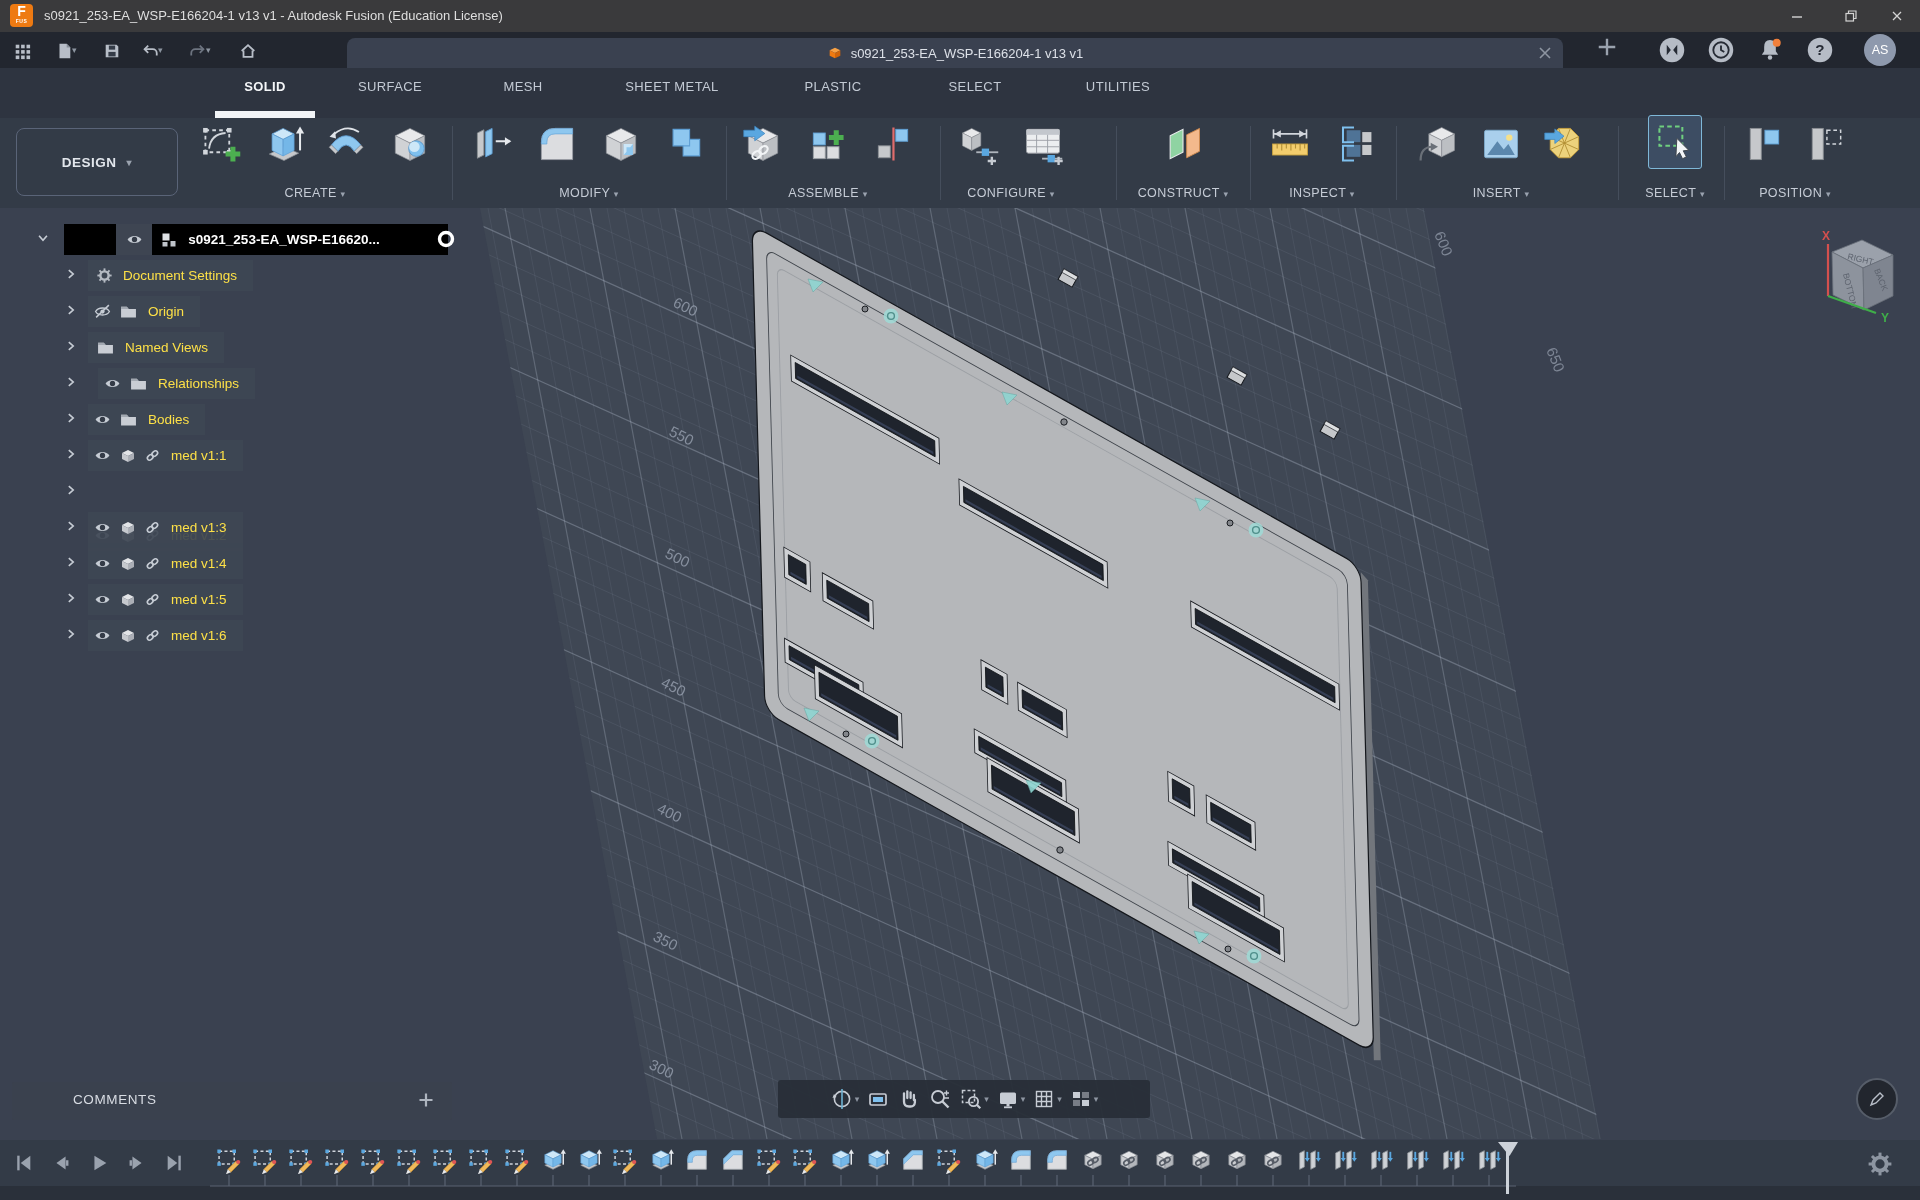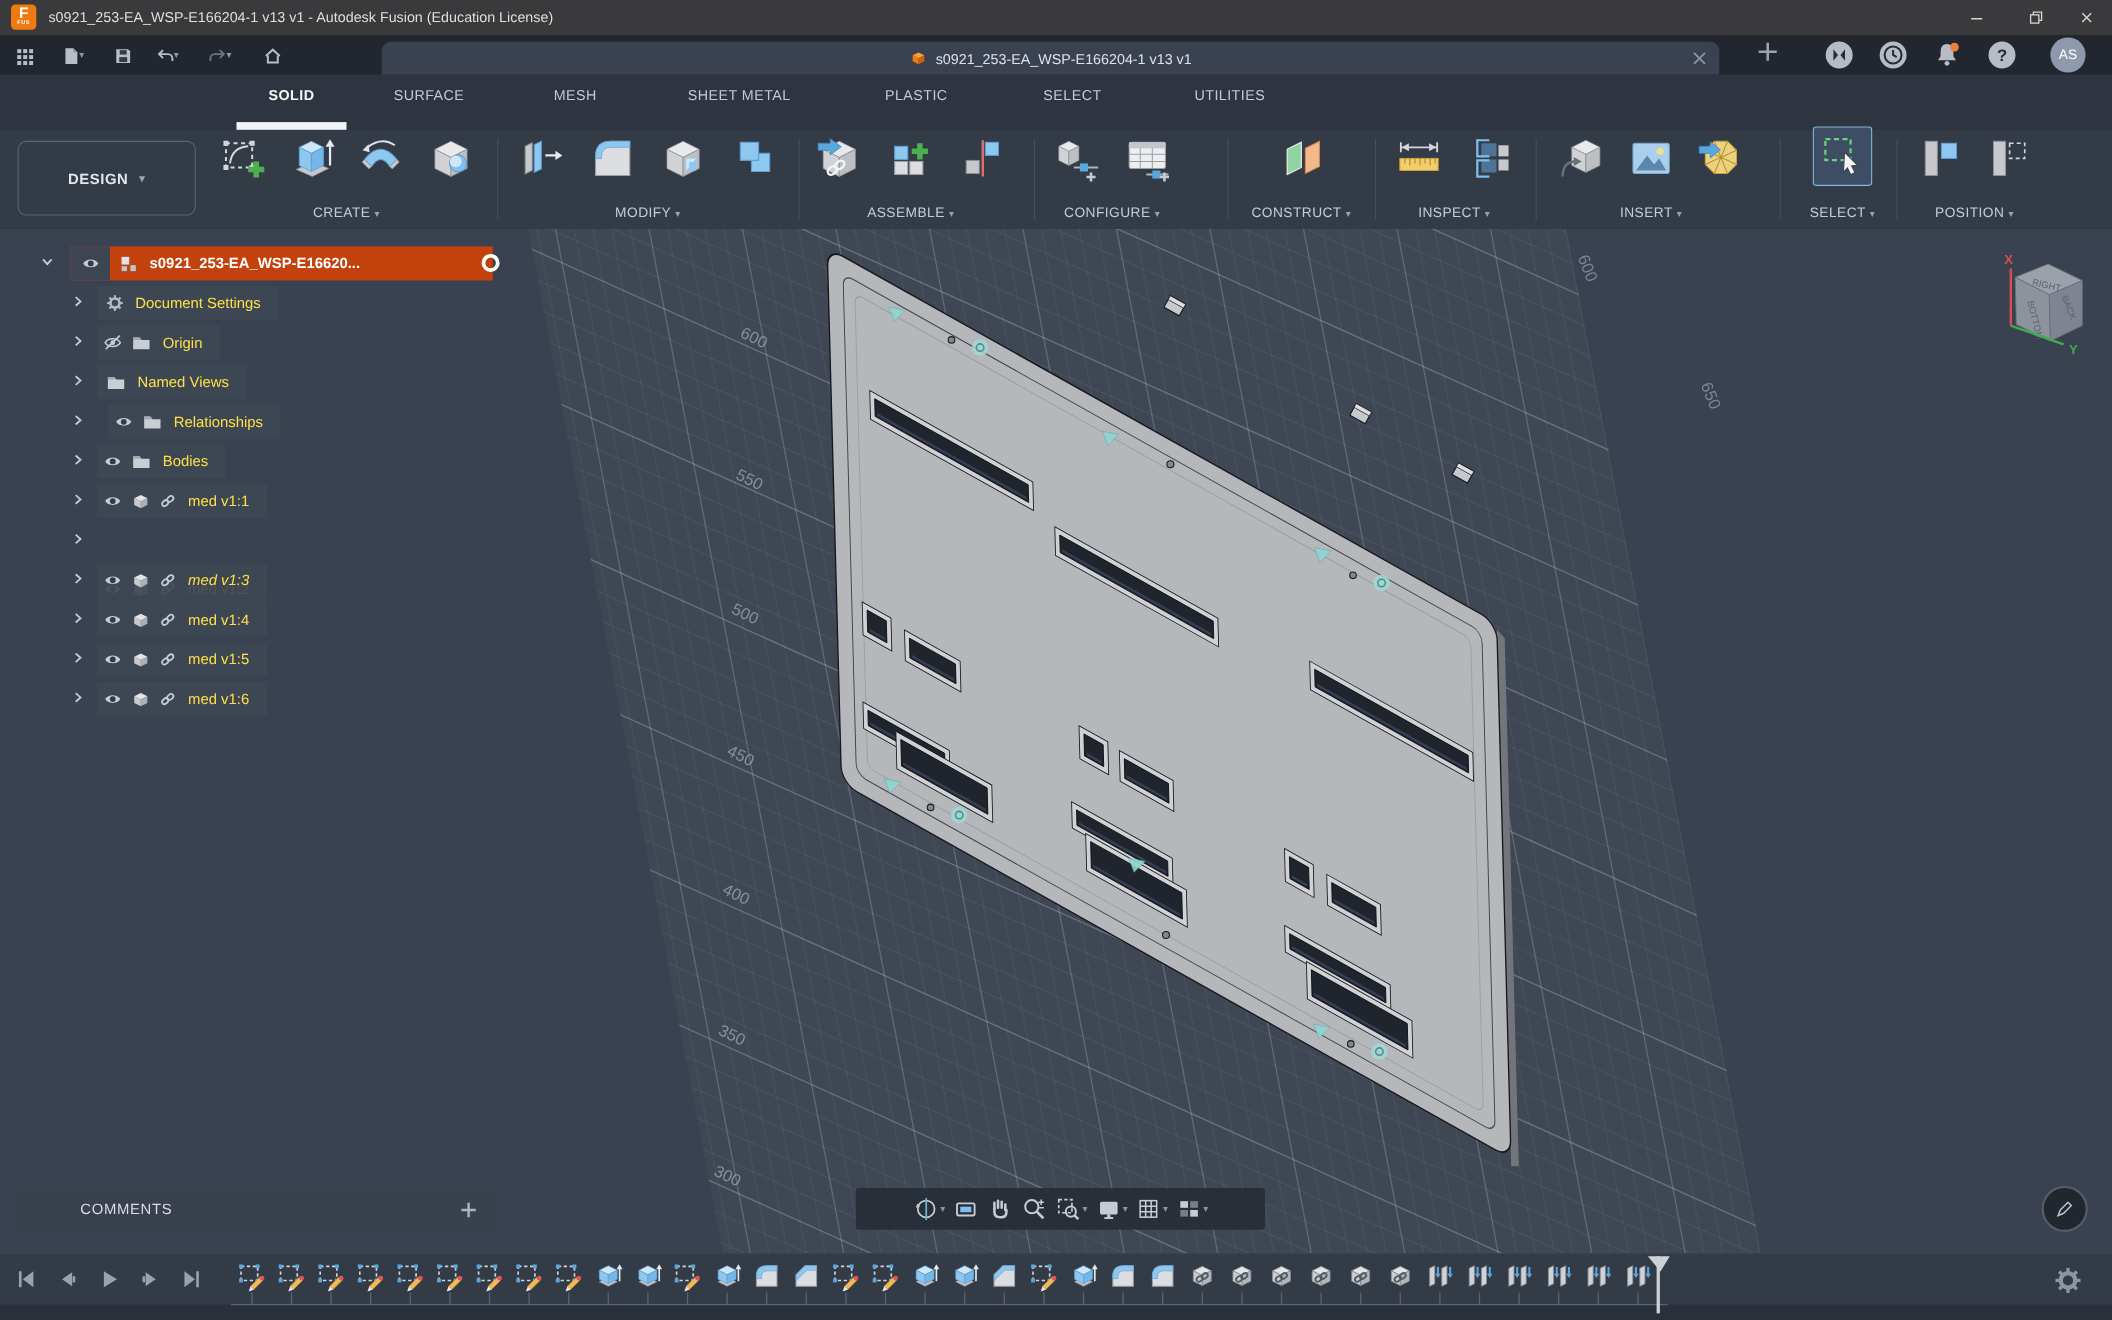--- a/index.html
+++ b/index.html
@@ -48,21 +48,21 @@
   #viewport{position:absolute;left:0;top:208px;width:1920px;height:932px;}
   
   #browser{position:absolute;left:12px;top:222px;width:440px;}
   #browser-head{height:30px;background:#3e4654;border-bottom:1px solid #2b313c;position:relative;}
   #browser-title{position:absolute;left:46px;top:7px;font-size:13px;color:#d6dbe2;letter-spacing:.6px;}
   .brow{position:relative;height:36px;}
   .chip{position:absolute;top:2px;height:31px;background:rgba(62,70,84,.92);display:flex;
     align-items:center;padding:0 16px 0 0;}
   .chip .ic{margin-left:9px;display:flex;align-items:center;}
   .chip .txt{margin-left:11px;font-size:13.5px;color:#fde047;white-space:nowrap;}
-  .chip.selchip{background:#c2410c;}
+  .chip.selchip{background:#000000;justify-content:center;}
   .chip.selchip .txt{color:#fff;font-weight:bold;}
   .eyebox{width:36px;height:31px;background:#3e4552;display:flex;align-items:center;justify-content:center;}
   .chev{position:absolute;top:9px;}
   
   #comments{position:absolute;left:12px;top:1082px;width:440px;height:38px;background:rgba(58,65,78,.94);
     border-radius:2px;}
   #comments .clabel{position:absolute;left:46px;top:10px;font-size:13.5px;color:#d8dce3;letter-spacing:.6px;margin-left:15px;}
   #comments .cplus{position:absolute;right:18px;top:10px;}
   
   #navbar{position:absolute;left:778px;top:1080px;width:372px;height:38px;background:rgba(40,46,56,.95);
@@ -933,21 +933,21 @@
             </svg>
           </span>
           <span class="txt">med v1:2</span>
         </div>
 
     </div>
       <div class="brow">
       <span class="chev" style="left:52px"><svg viewBox="0 0 16 16" width="14" height="14">
             <path d="M5.5,3.5 L10.5,8 L5.5,12.5" fill="none" stroke="#c6ccd4" stroke-width="1.9"></path>
           </svg></span>
-      <div class="chip" style="left:76px;font-style:italic;">
+      <div class="chip" style="left:76px;">
           <span class="ic" style="margin-left:6px">
             <svg viewBox="0 0 16 16" width="17" height="17">
               <path d="M1.5,8 C4,3.6 12,3.6 14.5,8 C12,12.4 4,12.4 1.5,8Z" fill="#c6ccd4"></path>
               <circle cx="8" cy="8" r="2.5" fill="#343b47"></circle>
             </svg>
           </span>
           <span class="ic">
             <svg viewBox="0 0 16 16" width="16" height="16">
               <path d="M2,5 8,2 14,5 8,8Z" fill="#e2e4e7"></path>
               <path d="M2,5 8,8V14L2,11Z" fill="#c6c9ce"></path>

